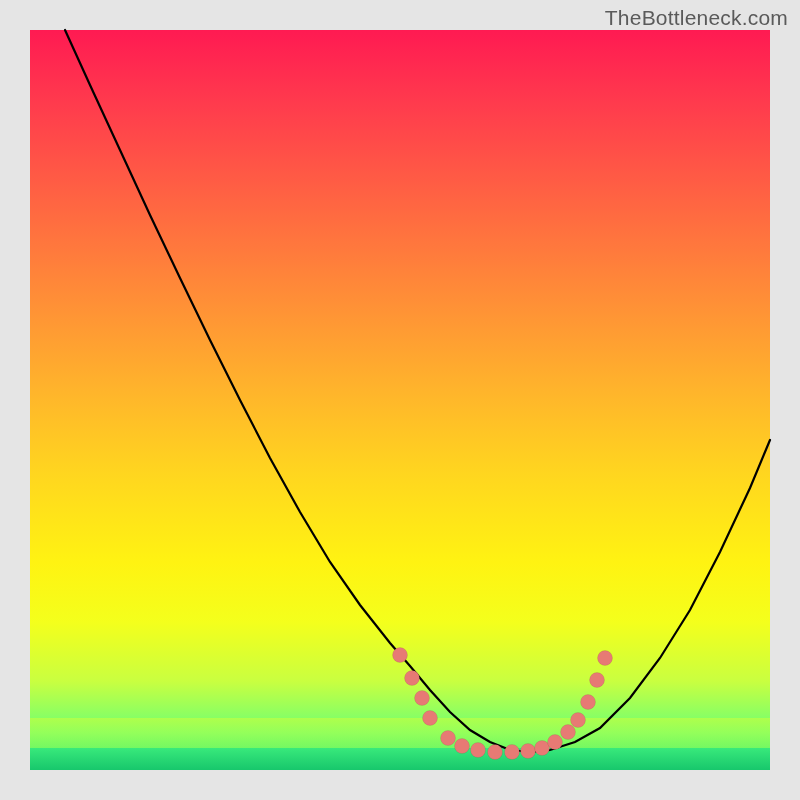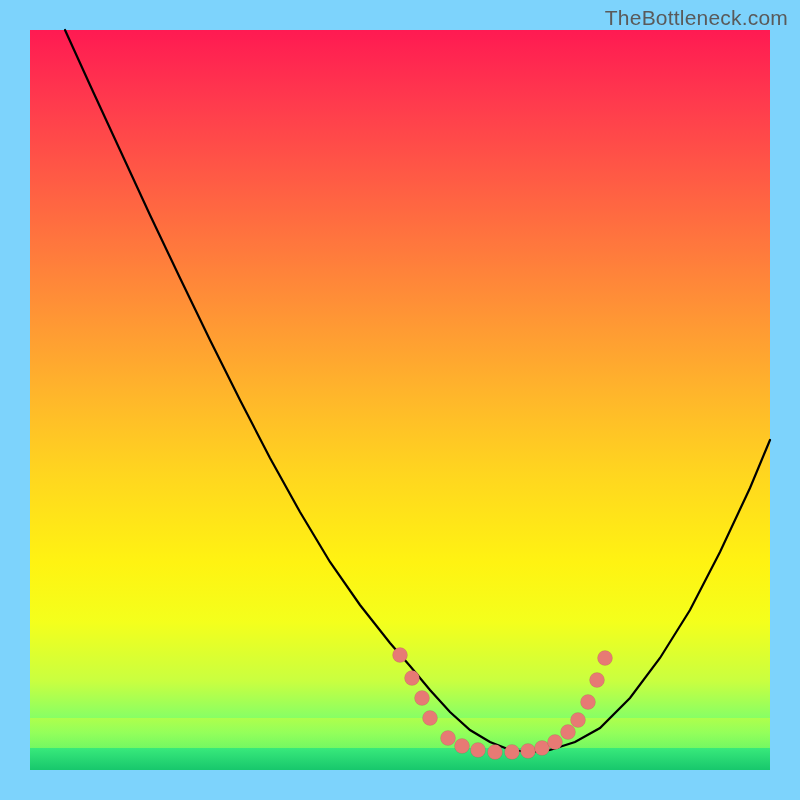--- a/index.html
+++ b/index.html
@@ -8,21 +8,21 @@
     width: 800px;
     height: 800px;
     background: #000;
     overflow: hidden;
     font-family: Arial, Helvetica, sans-serif;
   }
   .frame {
     position: relative;
     width: 800px;
     height: 800px;
-    background: #7dd3fc;
+    background: #e5e5e5;
   }
   .plot-area {
     position: absolute;
     left: 30px;
     top: 30px;
     width: 740px;
     height: 740px;
     background: linear-gradient(to bottom,
       #ff1a52 0%,
       #ff3b4d 10%,

